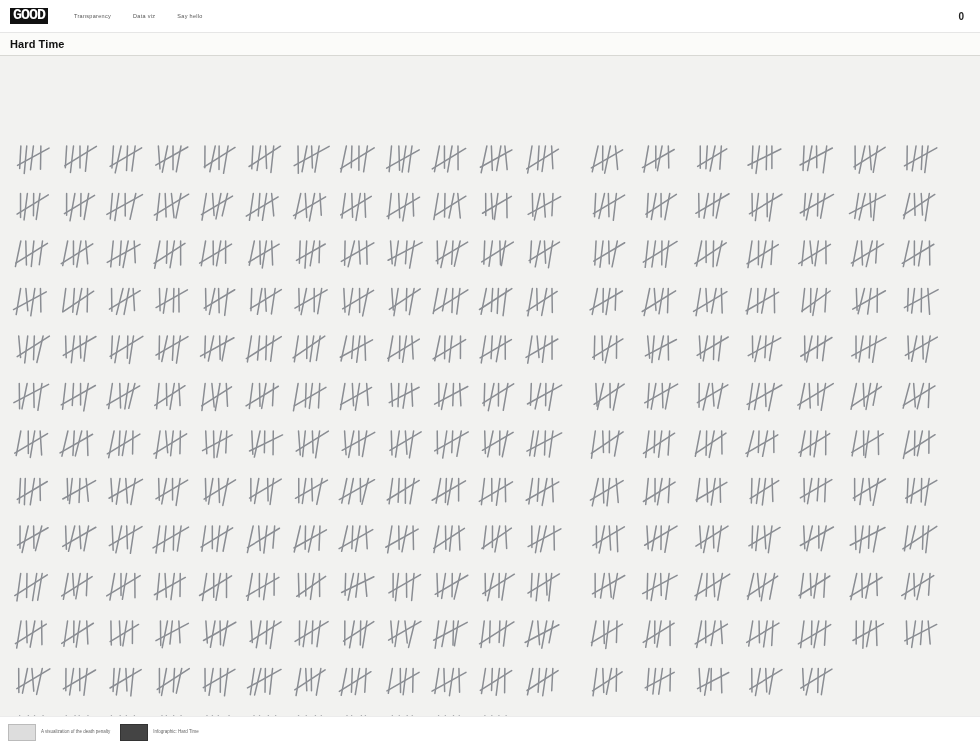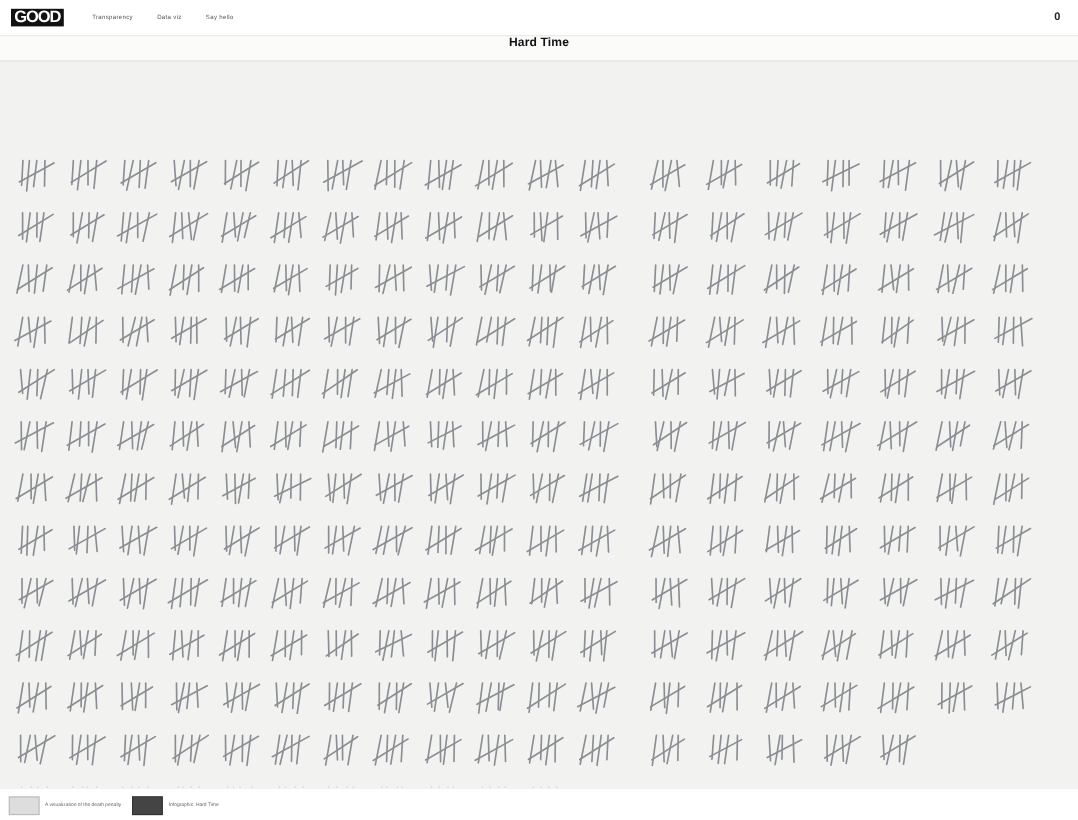--- a/index.html
+++ b/index.html
@@ -19,21 +19,21 @@
   .topbar {
     height: 32px;
     display: flex;
     align-items: center;
     padding: 0 10px;
     background: #ffffff;
     border-bottom: 1px solid #e6e6e6;
     position: relative;
   }
   .logo {
-    font-family: Liberation Sans, sans-serif;
+    font-family: Liberation Mono, monospace;
     font-weight: bold;
     font-size: 15px;
     letter-spacing: -1px;
     color: #111;
     background: #111;
     color: #fff;
     padding: 1px 3px 1px 3px;
     line-height: 14px;
   }
   .nav-links {
@@ -58,21 +58,20 @@
 
   
   .headline {
     height: 22px;
     display: flex;
     align-items: center;
     gap: 6px;
     padding: 0 10px;
     background: #fbfbf9;
     border-bottom: 1px solid #d8d8d4;
-    flex-direction: column;
   }
   .headline .title {
     font-size: 11px;
     font-weight: bold;
     color: #111;
     letter-spacing: .1px;
   }
   .headline .sub {
     font-size: 10.5px;
     color: #333;

